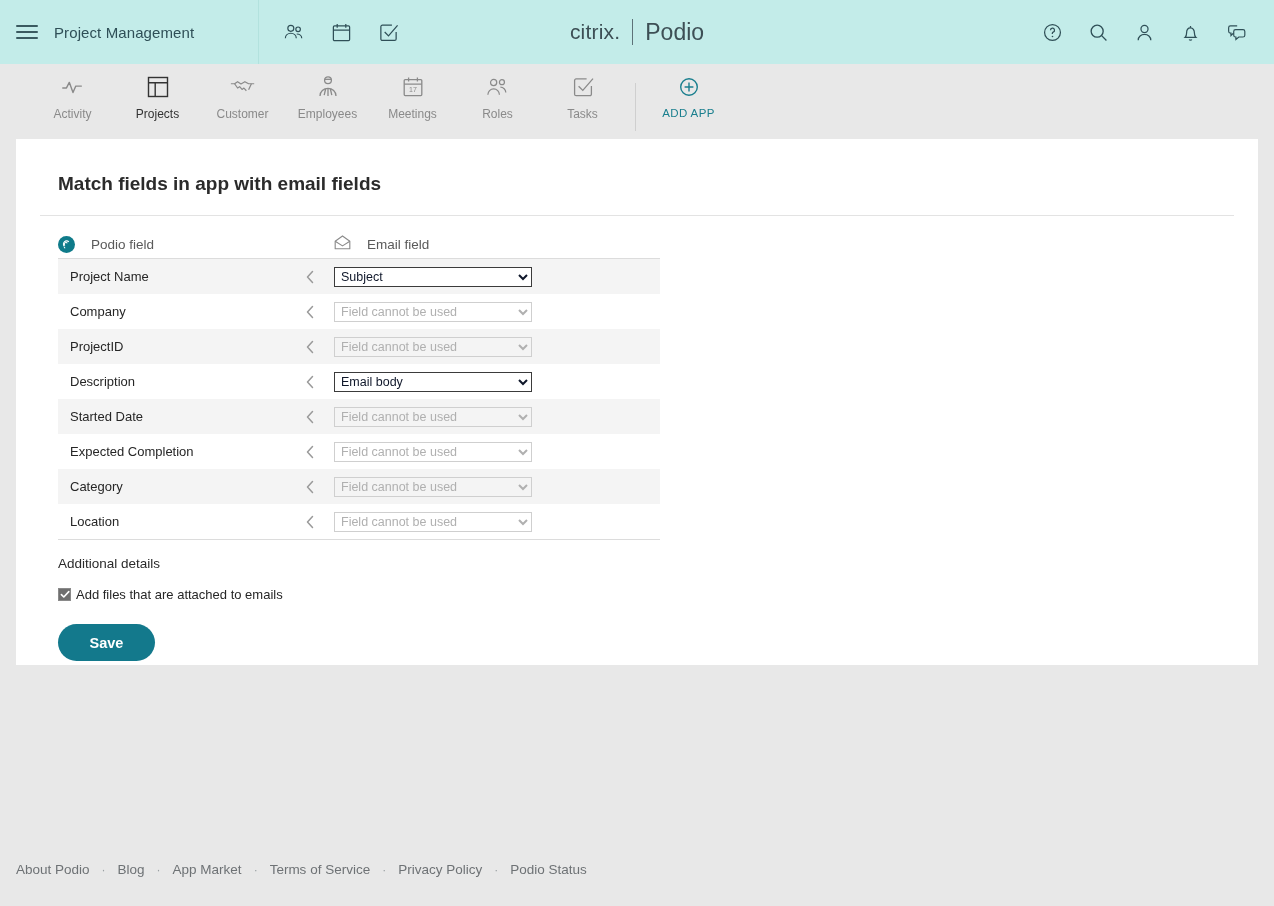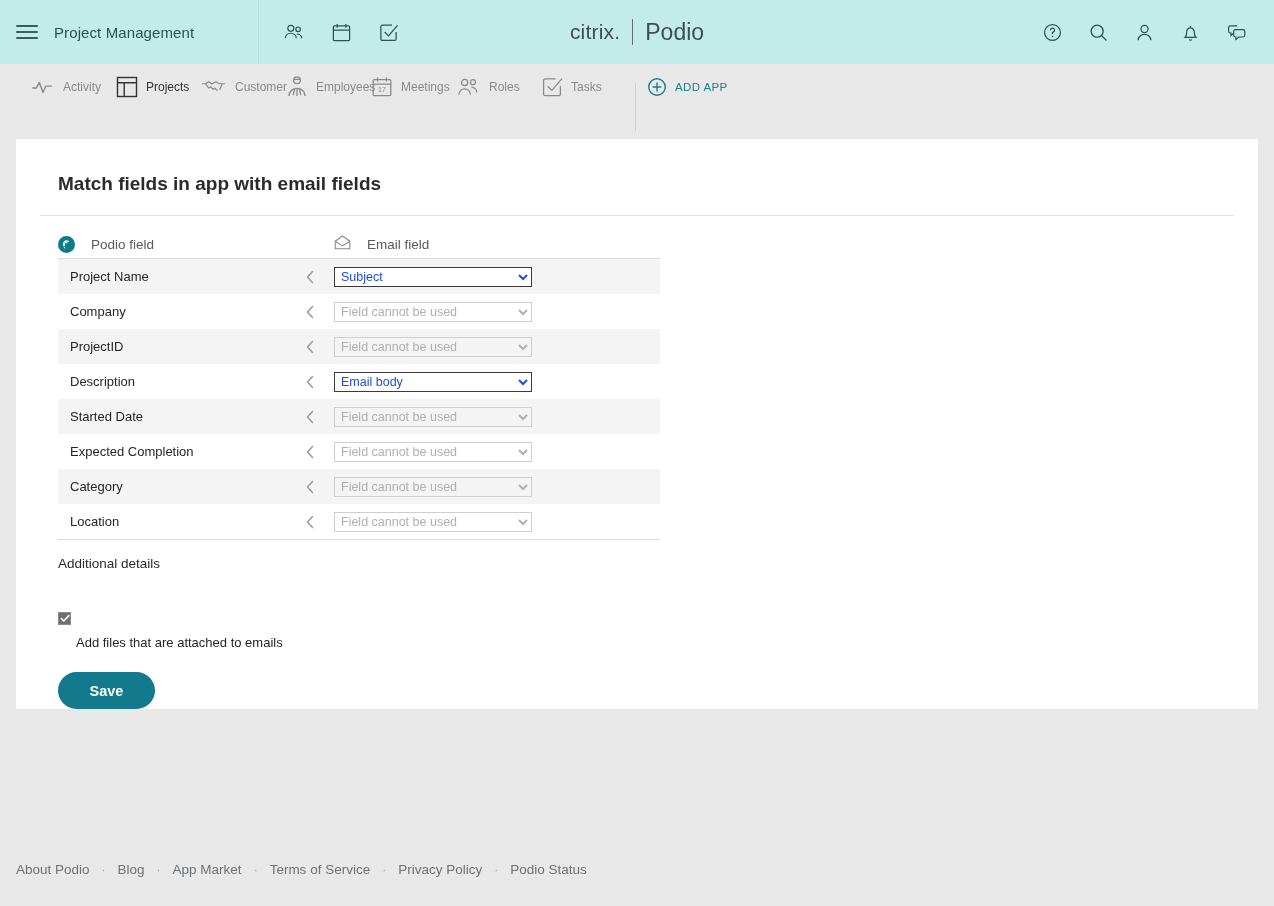--- a/index.html
+++ b/index.html
@@ -74,21 +74,21 @@
     height: 75px;
     background: #e8e8e8;
     display: flex;
     align-items: flex-start;
     padding-left: 30px;
     padding-top: 10px;
     gap: 0;
   }
   .navitem {
     width: 85px;
-    display: flex; align-items: center;
+    display: flex; flex-direction: column; align-items: center;
     cursor: pointer;
     gap: 7px;
   }
   .navitem .nlabel { font-size: 12px; color: #8a8a8a; }
   .navitem.active .nlabel { color: #333; }
   .navicon { height: 26px; display:flex; align-items:center; justify-content:center; }
   .nav-sep { width: 1px; height: 48px; background: #cfcfcf; margin: 0 10px; align-self: center; }
   .navitem.addapp .nlabel { color: #1a7f8e; font-size: 11.5px; letter-spacing: .4px; }
 
   
@@ -142,21 +142,21 @@
   .mrow .arrow { width: 48px; display: flex; justify-content: center; color: #8c8c8c; }
   .mrow .selcell { flex: 1; }
 
   select.msel {
     font-family: "Liberation Sans", sans-serif;
     font-size: 12.5px;
     width: 198px;
     height: 20px;
     padding: 0 2px;
     background: #ffffff;
-    color: #1d4ed8;
+    color: #0f172a;
     border: 1px solid #3b3b3b;
     border-radius: 0;
   }
   select.msel:disabled {
     border: 1px solid #cfcfcf;
     color: #b0b0b0;
     background: transparent;
     opacity: 1;
   }
   .table-bottom { height:1px; background:#dcdcdc; width: 602px; margin-left: 18px; }
@@ -165,21 +165,21 @@
   .extra { margin-left: 18px; margin-top: 16px; }
   .extra-title { font-size: 13.5px; font-weight: normal; color: #2b2b2b; }
   .chk-row { display: flex; align-items: center; margin-top: 16px; gap: 5px; }
   .chkbox {
     width: 13px; height: 13px; border: 1px solid #8a8a8a;
     background: #6f6f6f;
     display: flex; align-items: center; justify-content: center;
     cursor: pointer;
   }
   .chkbox svg { display: block; }
-  .chk-label { font-size: 13px; color: #262626; margin-top: 48px; }
+  .chk-label { font-size: 13px; color: #262626; }
   .save-btn {
     margin-top: 22px;
     width: 97px; height: 37px;
     border: none; border-radius: 21px;
     background: #13798c;
     color: #fff;
     font-size: 14.5px;
     font-weight: bold;
     font-family: "Liberation Sans", sans-serif;
     cursor: pointer;

